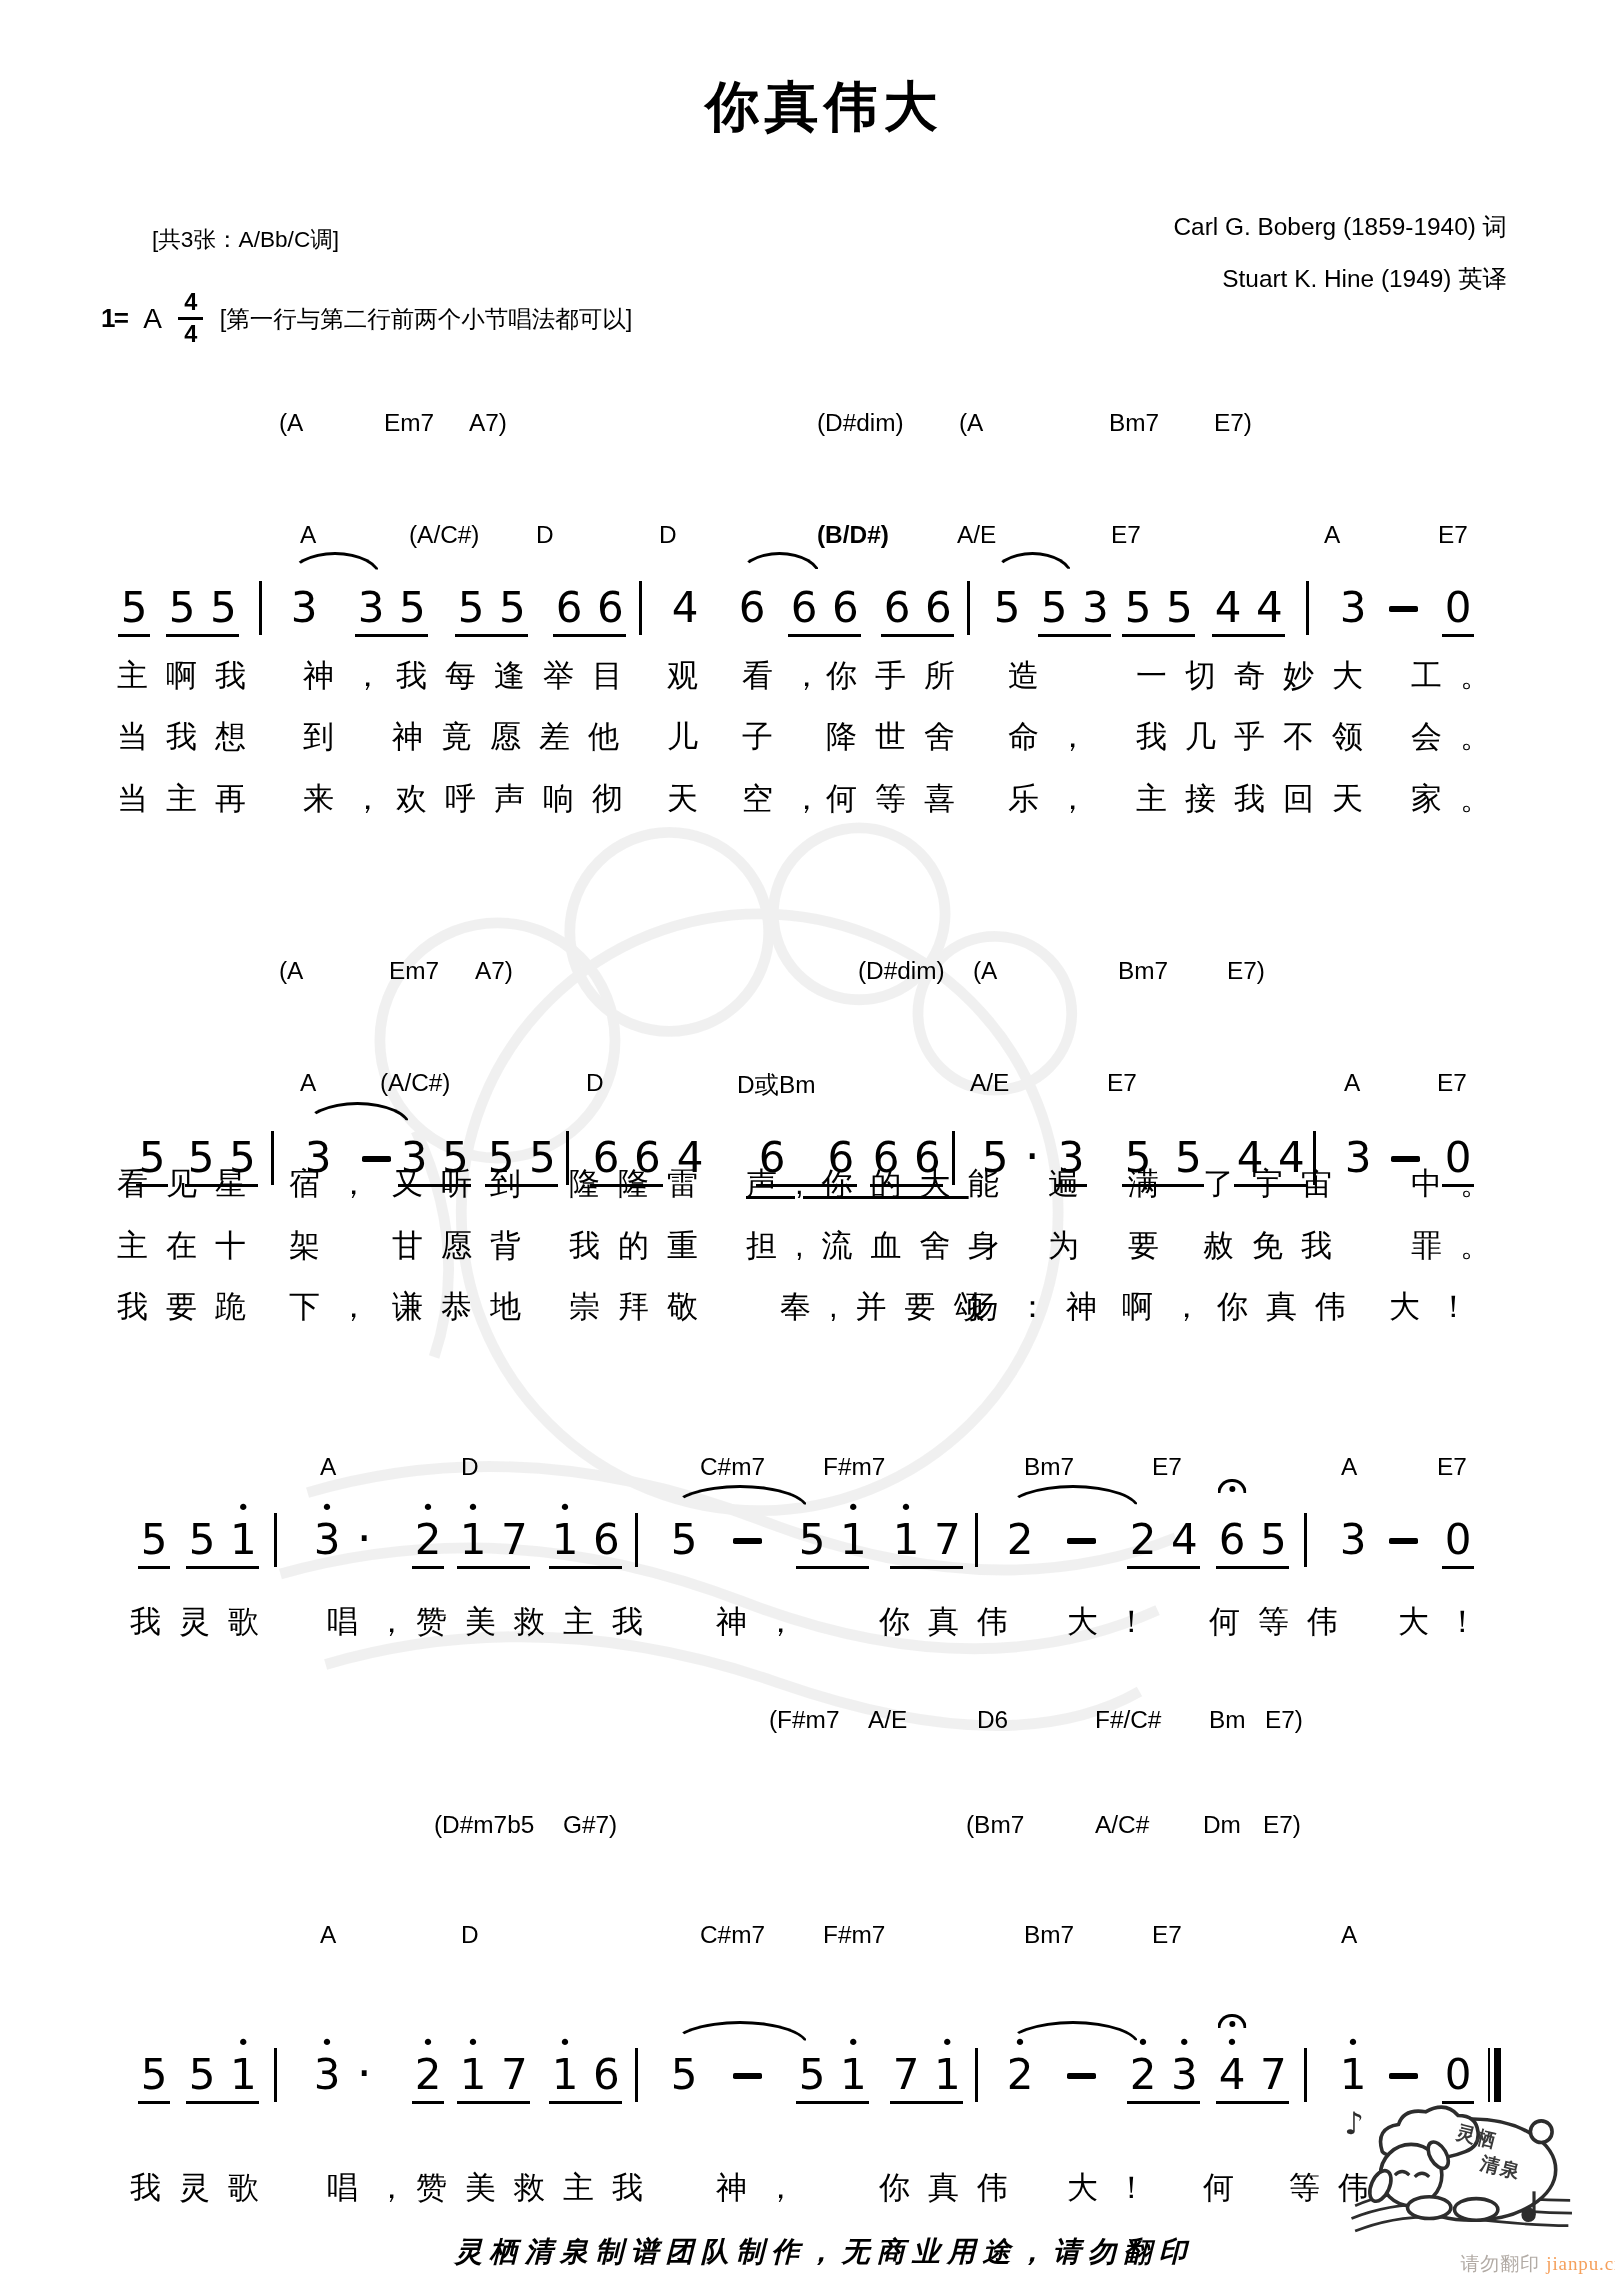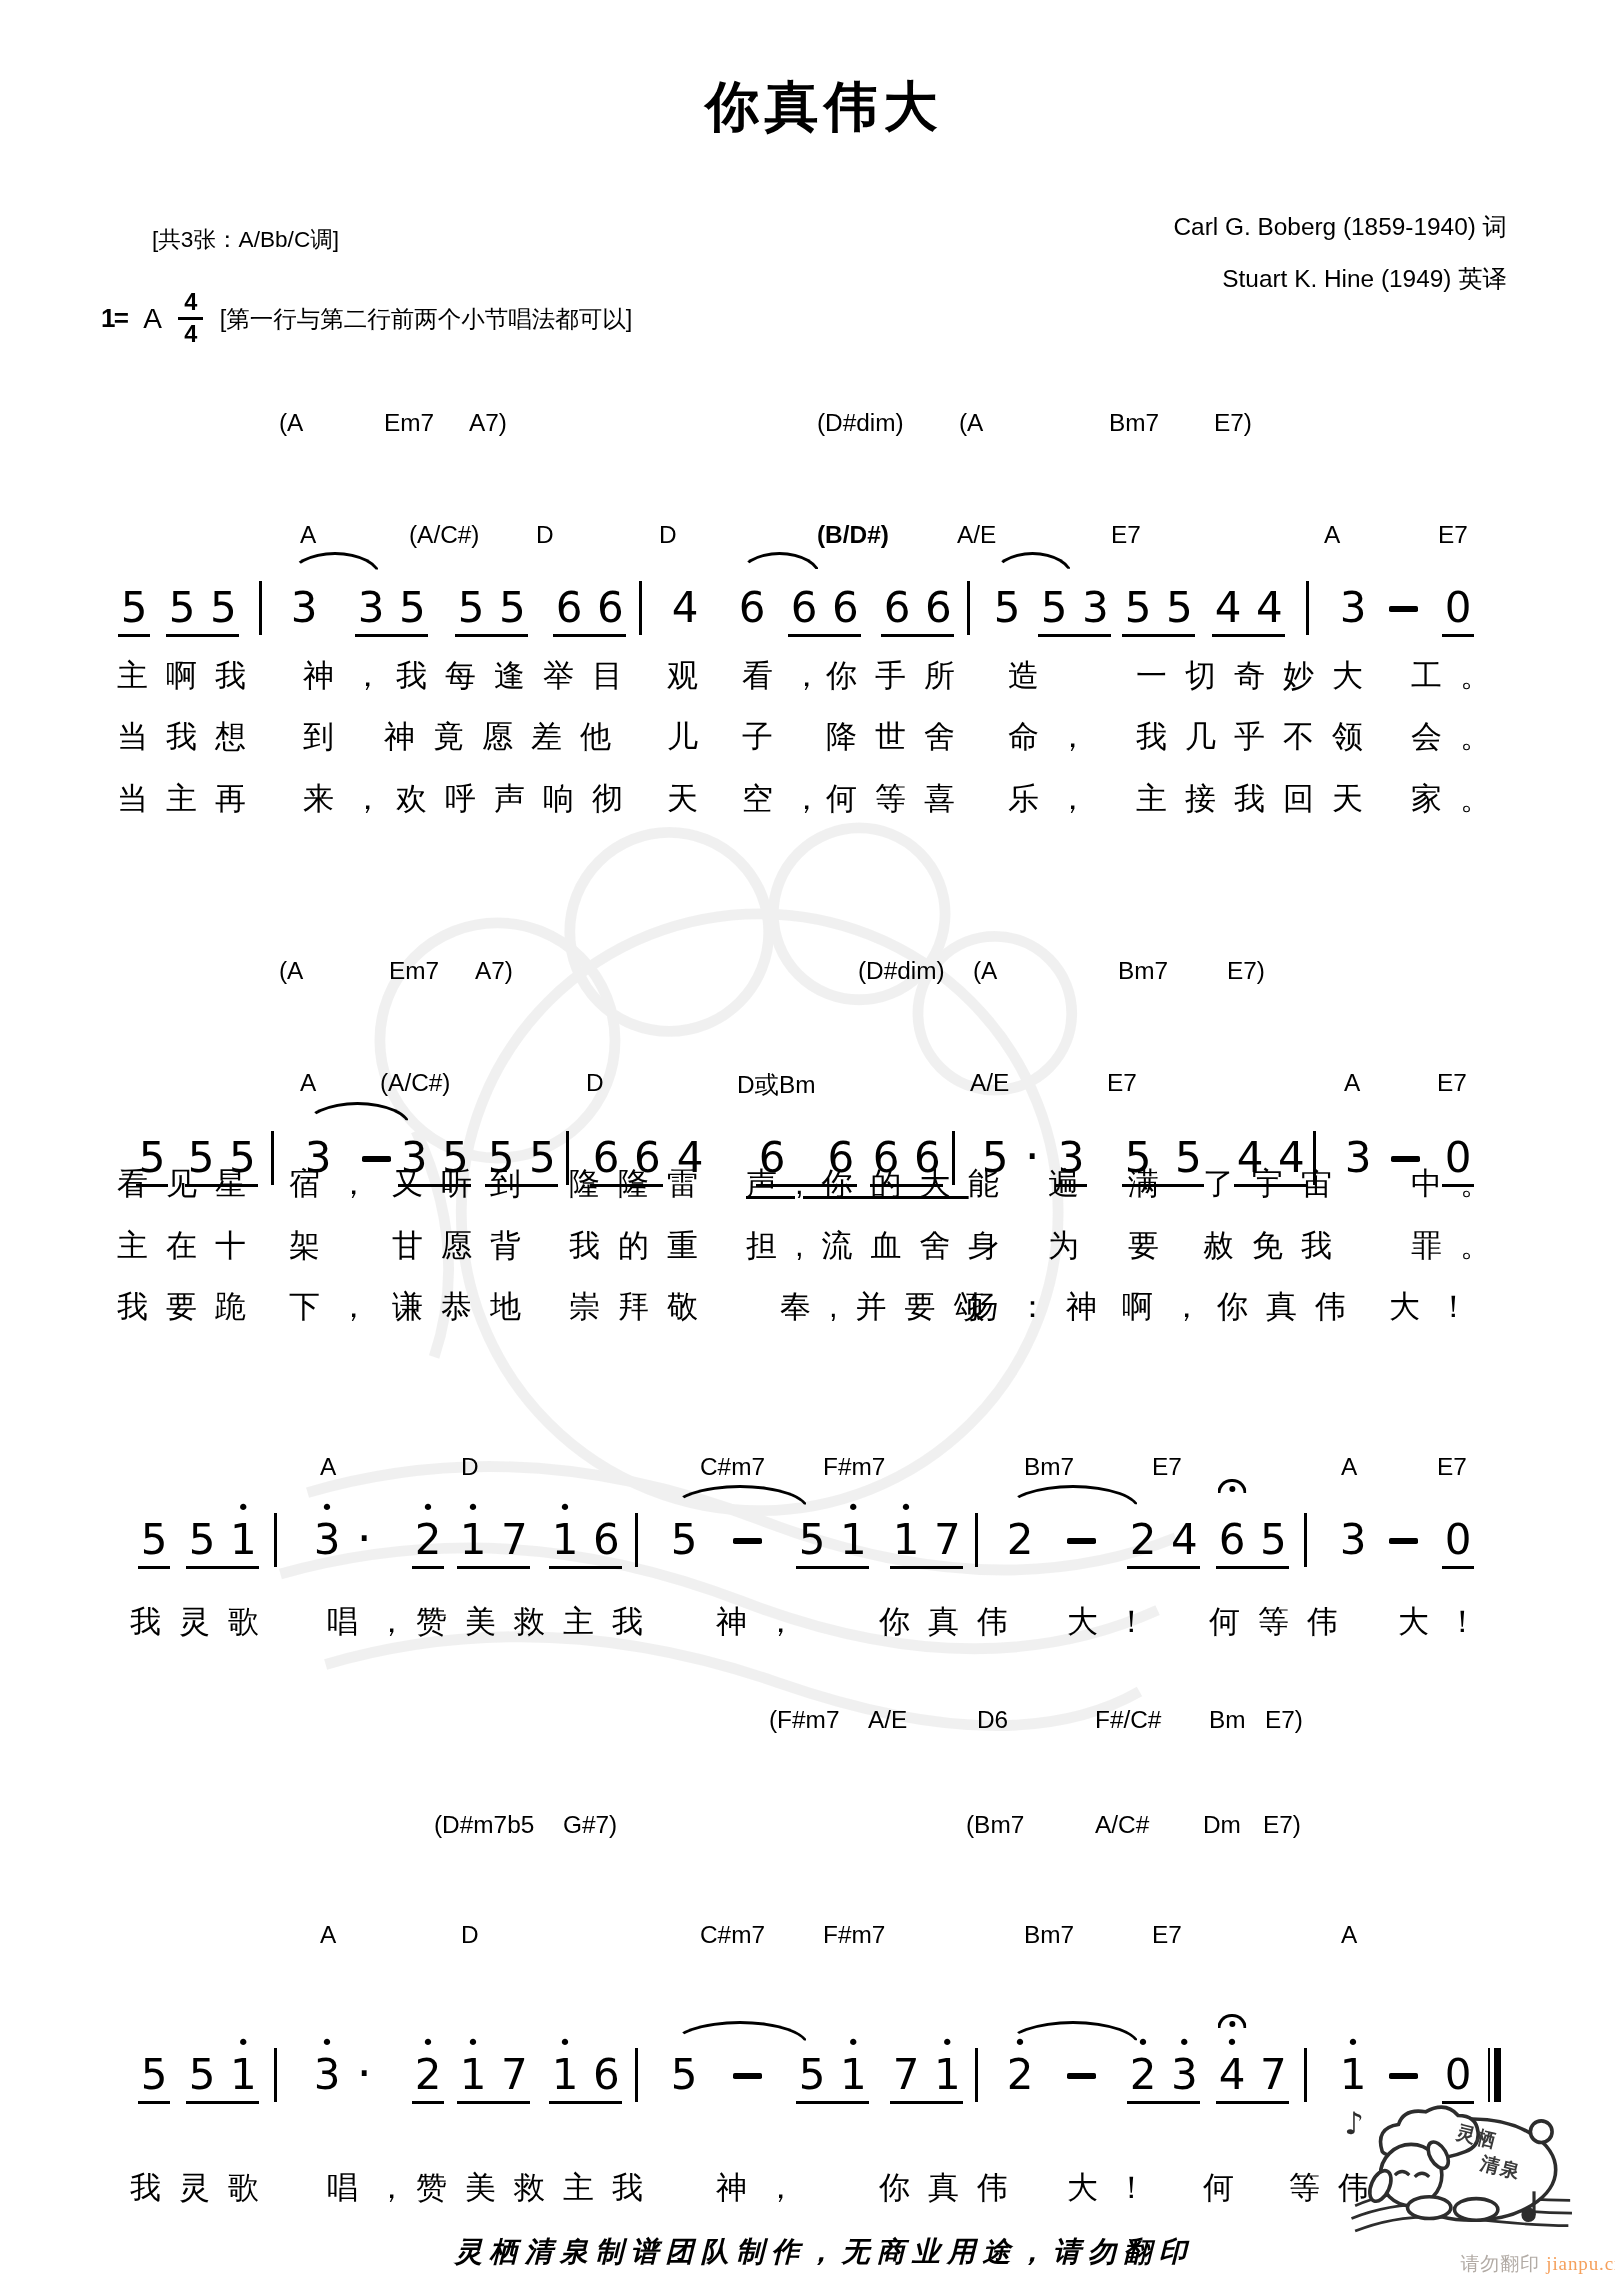--- a/index.html
+++ b/index.html
@@ -256,21 +256,21 @@
       <span class="lyr" style="left: 667px;">观</span>
       <span class="lyr" style="left: 742px;">看，</span>
       <span class="lyr" style="left: 826px;">你手所</span>
       <span class="lyr" style="left: 1008px;">造</span>
       <span class="lyr" style="left: 1136px;">一切奇妙大</span>
       <span class="lyr" style="left: 1411px;">工。</span>
     </div>
   <div class="row" style="top:716px">
       <span class="lyr" style="left: 117px;">当我想</span>
       <span class="lyr" style="left: 303px;">到</span>
-      <span class="lyr" style="left: 384px;">神竟愿差他</span>
+      <span class="lyr" style="left: 392px;">神竟愿差他</span>
       <span class="lyr" style="left: 667px;">儿</span>
       <span class="lyr" style="left: 742px;">子</span>
       <span class="lyr" style="left: 826px;">降世舍</span>
       <span class="lyr" style="left: 1008px;">命，</span>
       <span class="lyr" style="left: 1136px;">我几乎不领</span>
       <span class="lyr" style="left: 1411px;">会。</span>
     </div>
   <div class="row" style="top:778px">
       <span class="lyr" style="left: 117px;">当主再</span>
       <span class="lyr" style="left: 303px;">来，</span>

